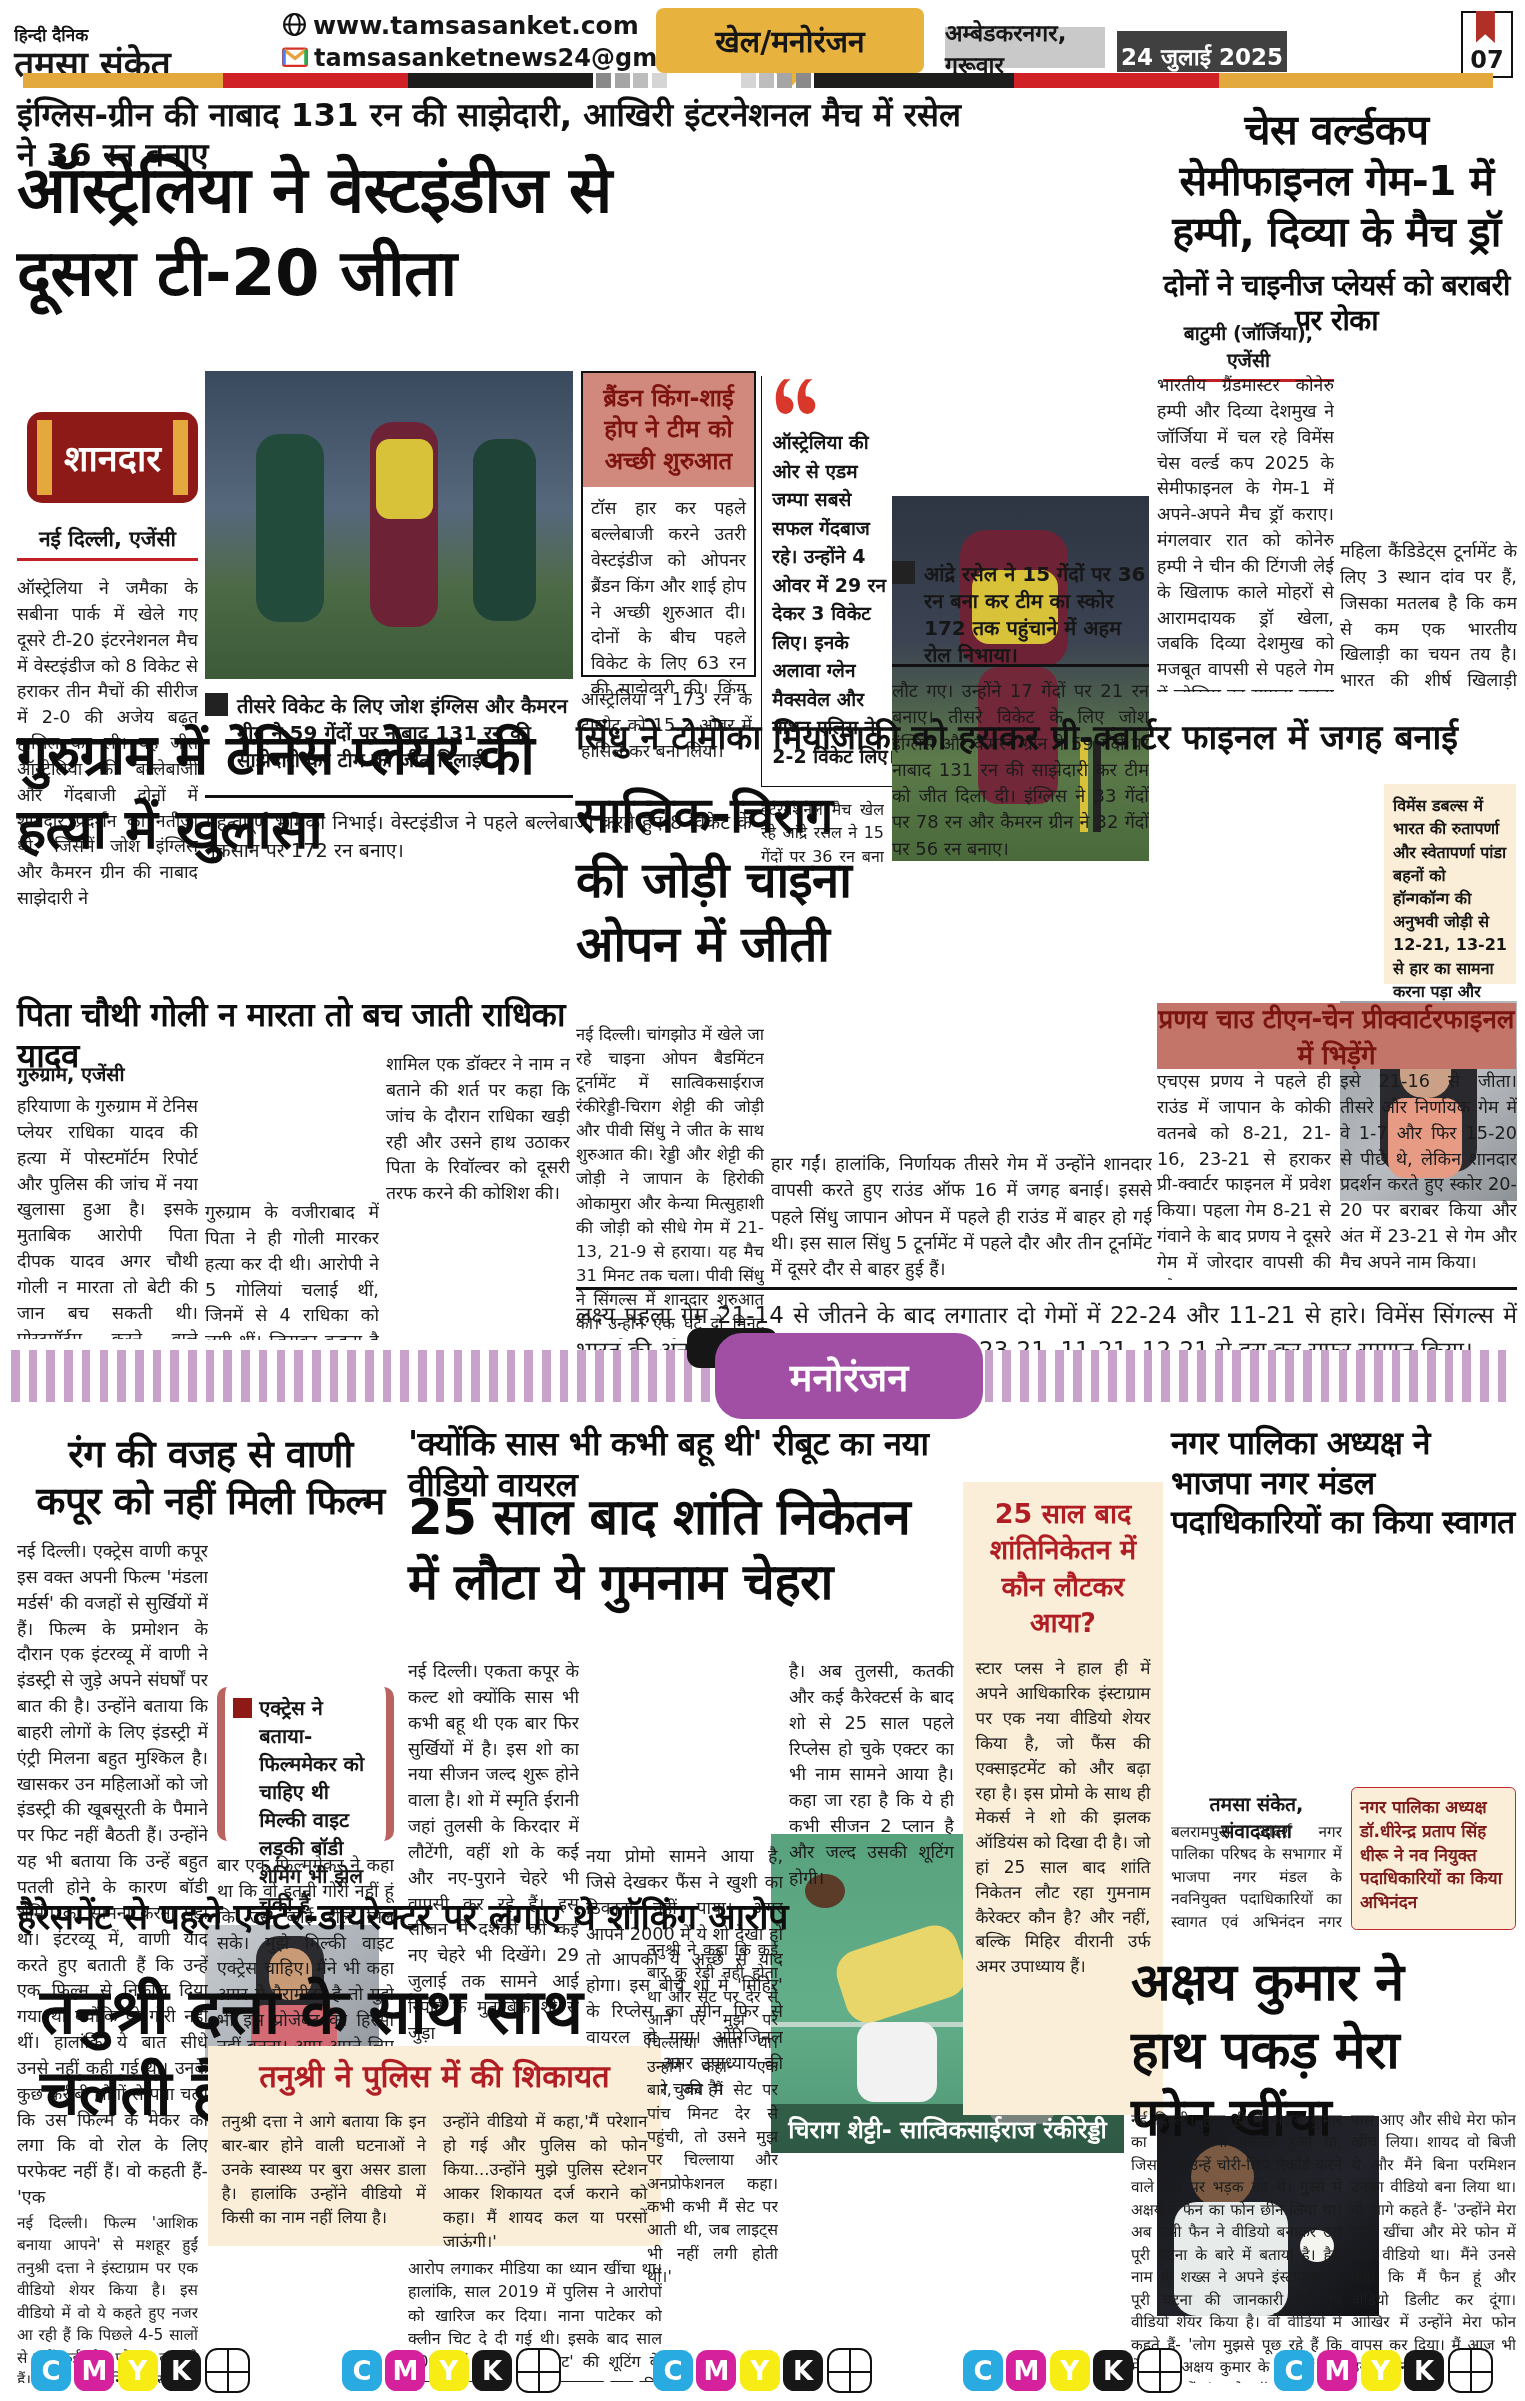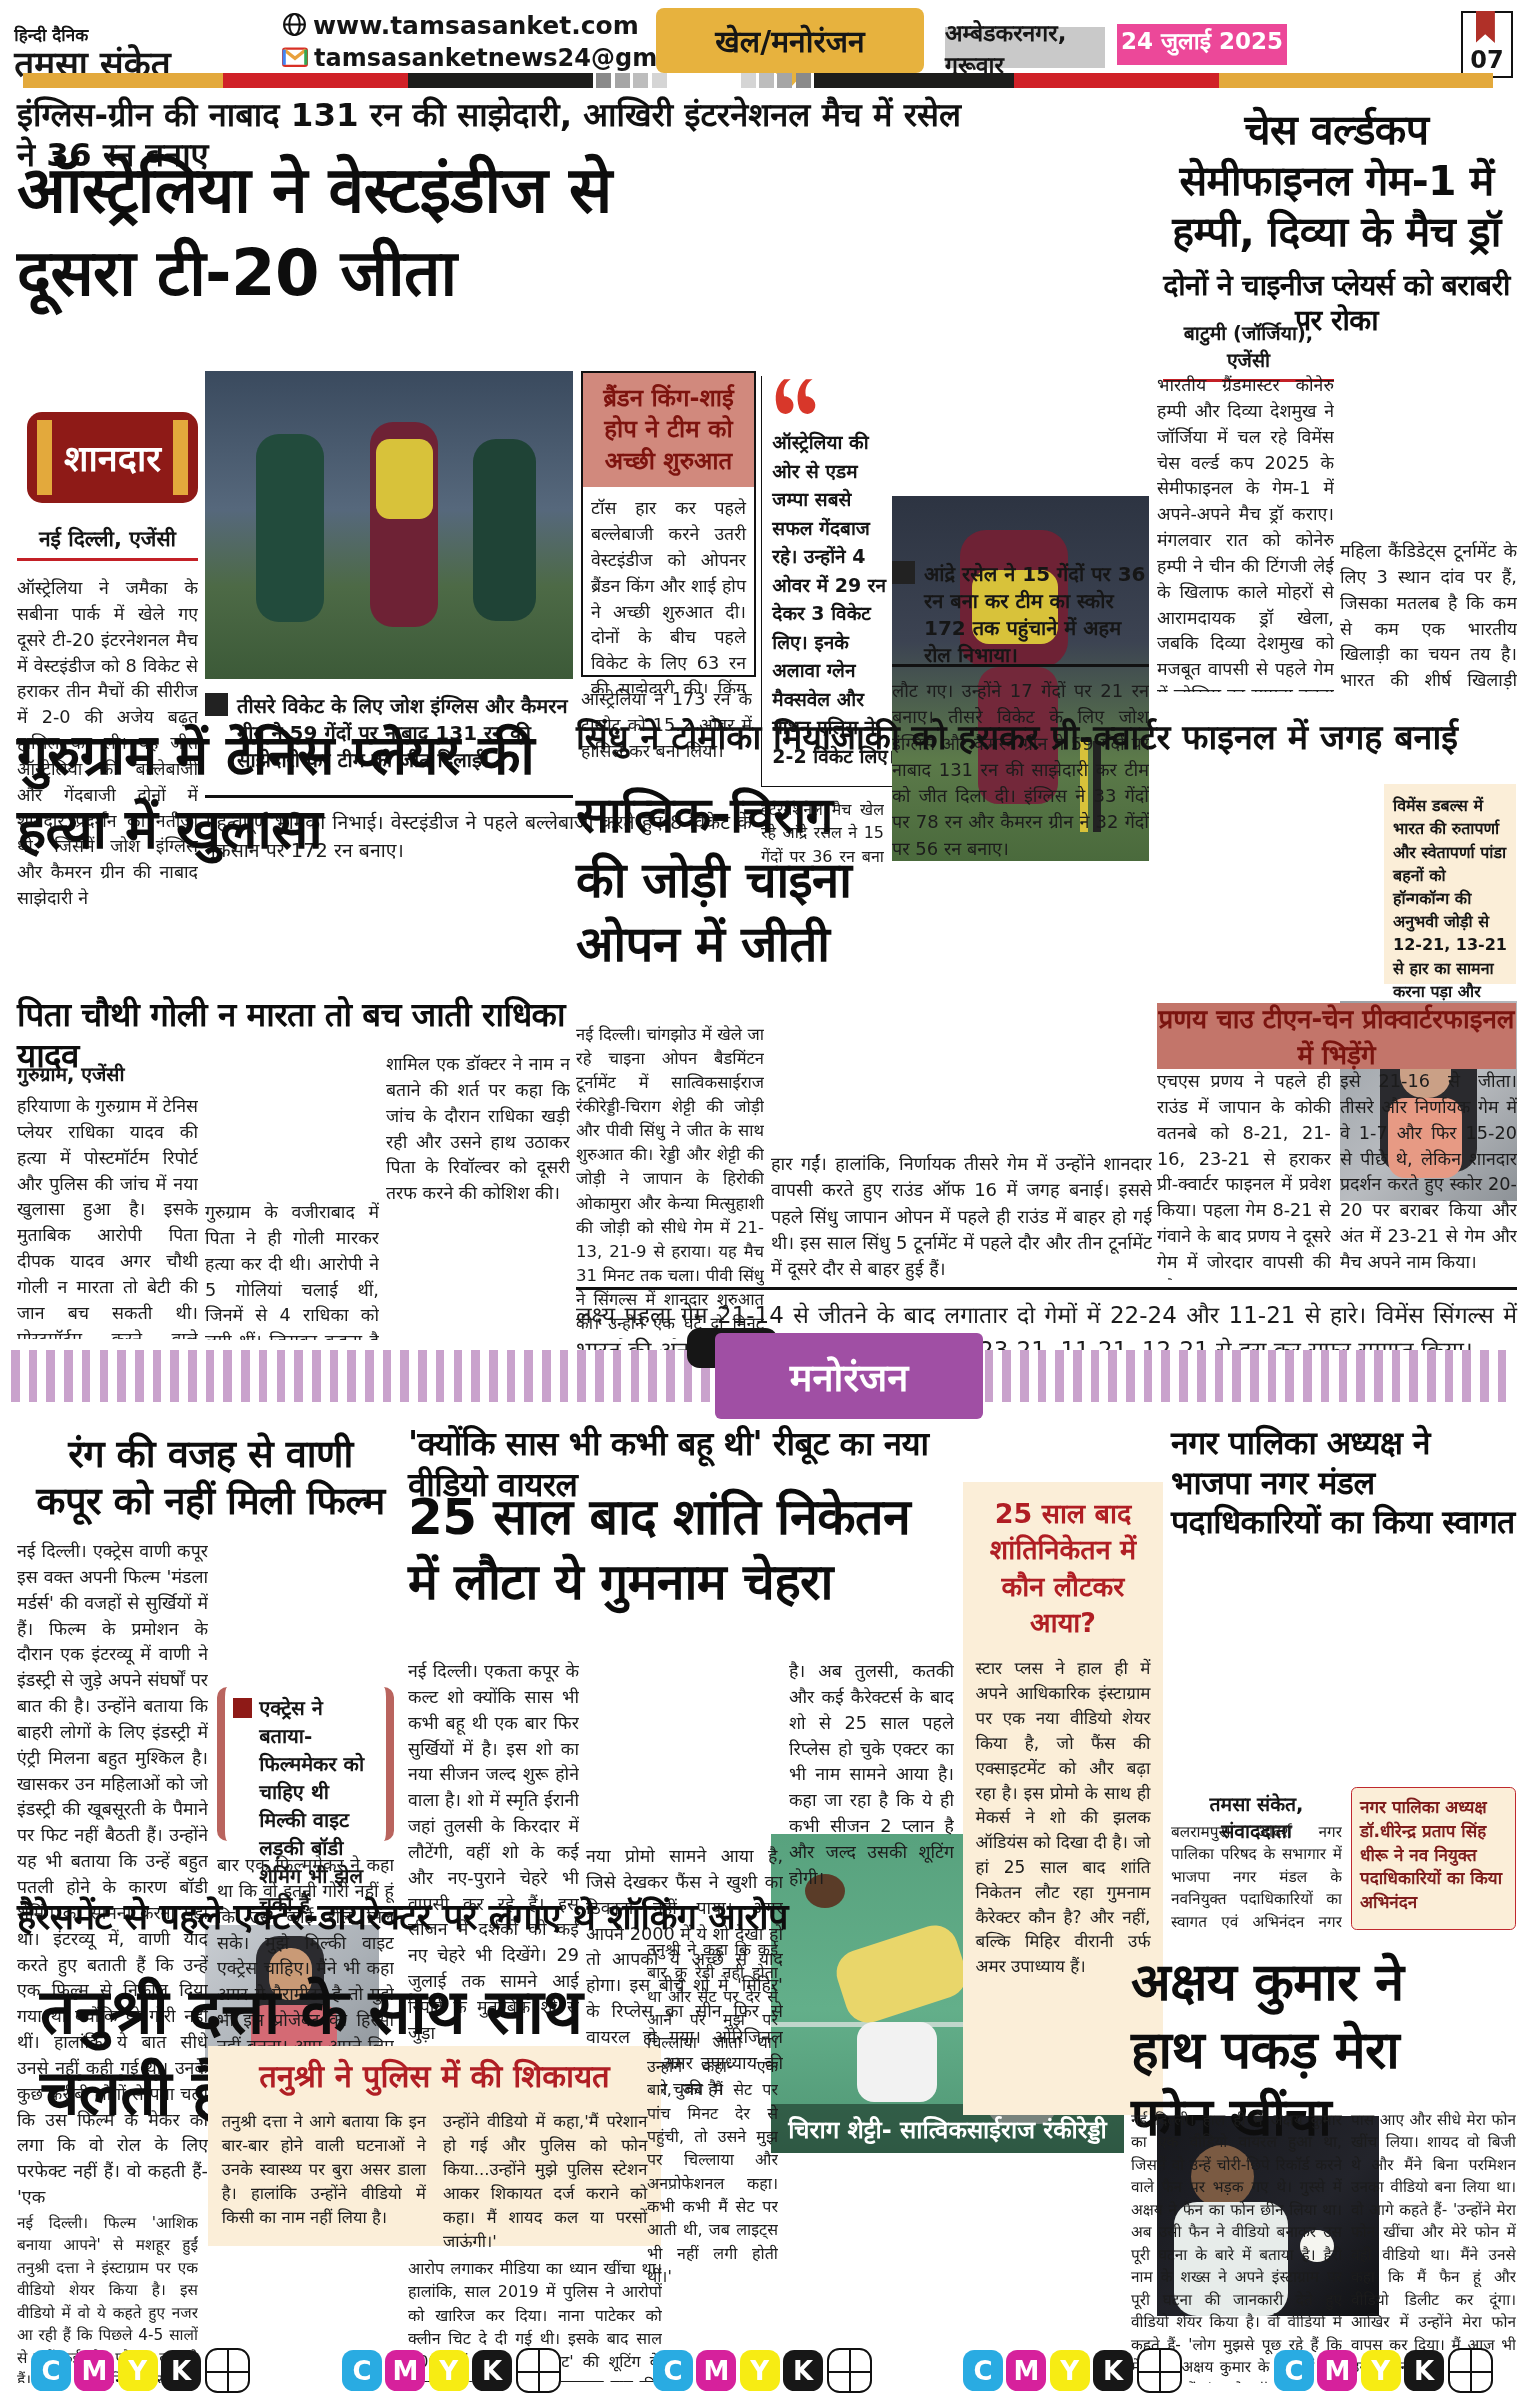--- a/index.html
+++ b/index.html
@@ -28,21 +28,21 @@
   .goldtab .pt{position:absolute;bottom:-15px;left:50%;transform:translateX(-50%);
            width:0;height:0;border-left:15px solid transparent;border-right:15px solid transparent;border-top:16px solid #e7b23e;}
   .stripseg{height:100%;display:inline-block;}
   .cmyk{display:flex;gap:3.4px;align-items:center;}
   .cmyk .chip{width:40px;height:41px;border-radius:11.4px;display:flex;align-items:center;justify-content:center;
         color:#fff;font-weight:800;font-size:26px;}
   .reg{width:41px;height:41px;border-radius:12.5px;border:2.3px solid #111;position:relative;background:#fff;}
   .reg .h{position:absolute;left:0;right:0;top:50%;height:2.3px;background:#111;}
   .reg .v{position:absolute;top:0;bottom:0;left:50%;width:2.3px;background:#111;}
   .stripes{background:repeating-linear-gradient(90deg,#c9a2cc 0 8.6px,#ffffff 8.6px 17.7px);}
-  .purpletab{background:#a04fa4;border-radius:6px;color:#fff;font-weight:800;display:flex;align-items:center;justify-content:center;}
+  .purpletab{background:#a04fa4;border-radius:27px;color:#fff;font-weight:800;display:flex;align-items:center;justify-content:center;}
   .qsvg{display:block;}
 </style>
 </head>
 <body>
 
 <div class="page">
 
   <div class="abs" style="left:14.3px;top:6.8px;width:638px;height:66px;">
     <div class="abs" style="left:0;top:16px;">
       <div style="font-weight:700;font-size:17px;">हिन्दी दैनिक</div>
@@ -74,21 +74,21 @@
   </div>
 
   <div class="abs goldtab" style="left:656px;top:8px;width:268px;height:65px;font-size:30px;">
     <span>खेल/मनोरंजन</span>
     <span class="pt"></span>
   </div>
 
   <div class="abs" style="left:945px;top:27px;width:160px;height:41px;background:#c9c9c9;display:flex;align-items:center;justify-content:center;">
     <span style="font-weight:800;font-size:23px;">अम्बेडकरनगर, गुरूवार</span>
   </div>
-  <div class="abs" style="left:1117px;top:24px;width:170px;height:41px;background:#ec4899;display:flex;align-items:flex-start;justify-content:center;">
+  <div class="abs" style="left:1117px;top:31px;width:170px;height:41px;background:#404040;display:flex;align-items:flex-end;justify-content:center;">
     <span style="font-weight:800;font-size:23px;color:#fff;">24 जुलाई 2025</span>
   </div>
 
   <div class="abs" style="left:1461px;top:11.4px;width:48px;height:63px;background:#fff;border:2.3px solid #111;">
     <div class="abs" style="left:12.5px;top:-2.3px;width:19.4px;height:32px;background:#b03028;clip-path:polygon(0 0,100% 0,100% 100%,50% 72%,0 100%);"></div>
     <div class="abs" style="left:0;top:33px;width:48px;text-align:center;font-weight:700;font-size:24px;">07</div>
   </div>
 
   <div class="abs" style="left:23px;top:73px;width:1482px;height:15px;font-size:0;">
     <span class="stripseg" style="width:200px;background:#e3a93c;"></span><span class="stripseg" style="width:185px;background:#d02127;"></span><span class="stripseg" style="width:185px;background:#1d1d1b;"></span><span class="stripseg" style="width:15px;background:#8a8a8a;margin-left:3.4px;"></span><span class="stripseg" style="width:15px;background:#a5a5a5;margin-left:3.4px;"></span><span class="stripseg" style="width:15px;background:#bdbdbd;margin-left:3.4px;"></span><span class="stripseg" style="width:15px;background:#d5d5d5;margin-left:3.4px;"></span><span class="stripseg" style="width:74px;background:transparent;"></span><span class="stripseg" style="width:15px;background:#d5d5d5;margin-right:3.4px;"></span><span class="stripseg" style="width:15px;background:#bdbdbd;margin-right:3.4px;"></span><span class="stripseg" style="width:15px;background:#a5a5a5;margin-right:3.4px;"></span><span class="stripseg" style="width:15px;background:#8a8a8a;margin-right:3.4px;"></span><span class="stripseg" style="width:200px;background:#1d1d1b;"></span><span class="stripseg" style="width:205px;background:#d02127;"></span><span class="stripseg" style="width:274px;background:#e3a93c;"></span>

